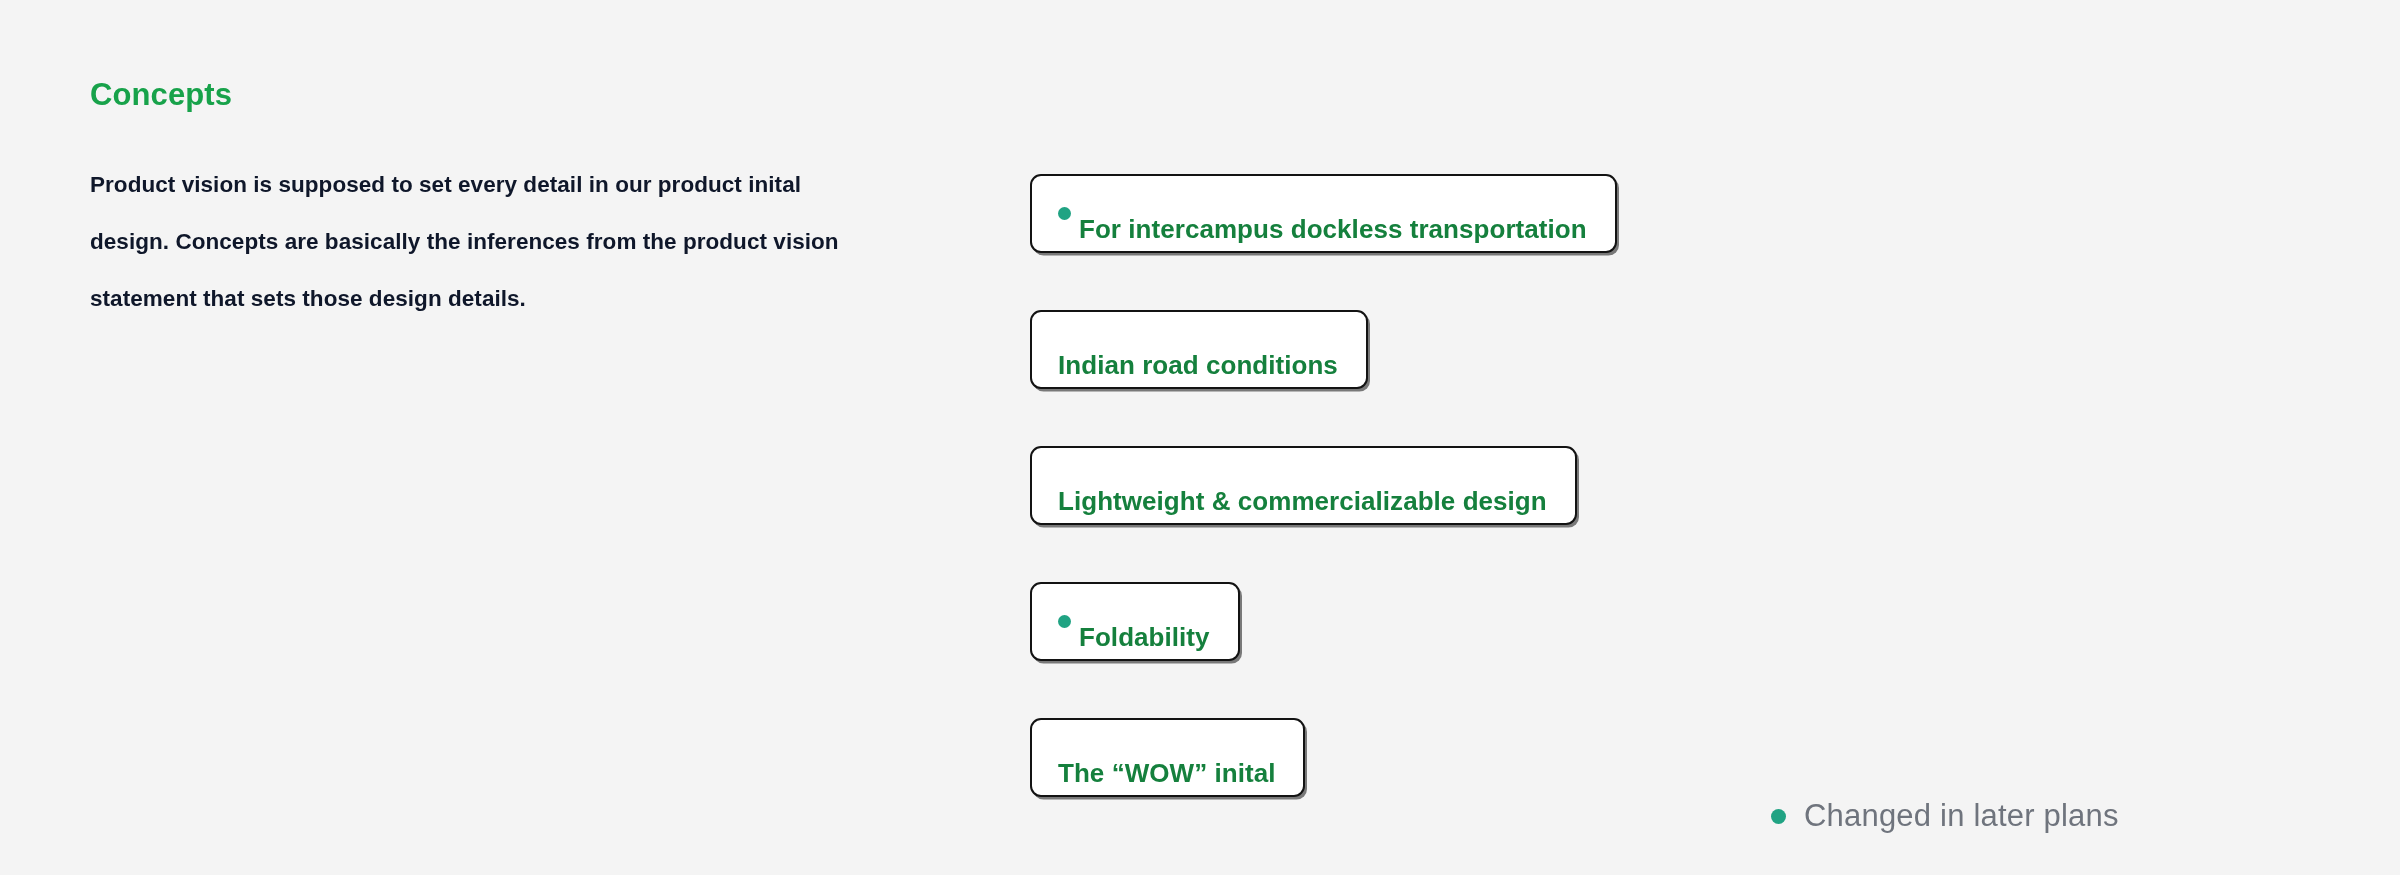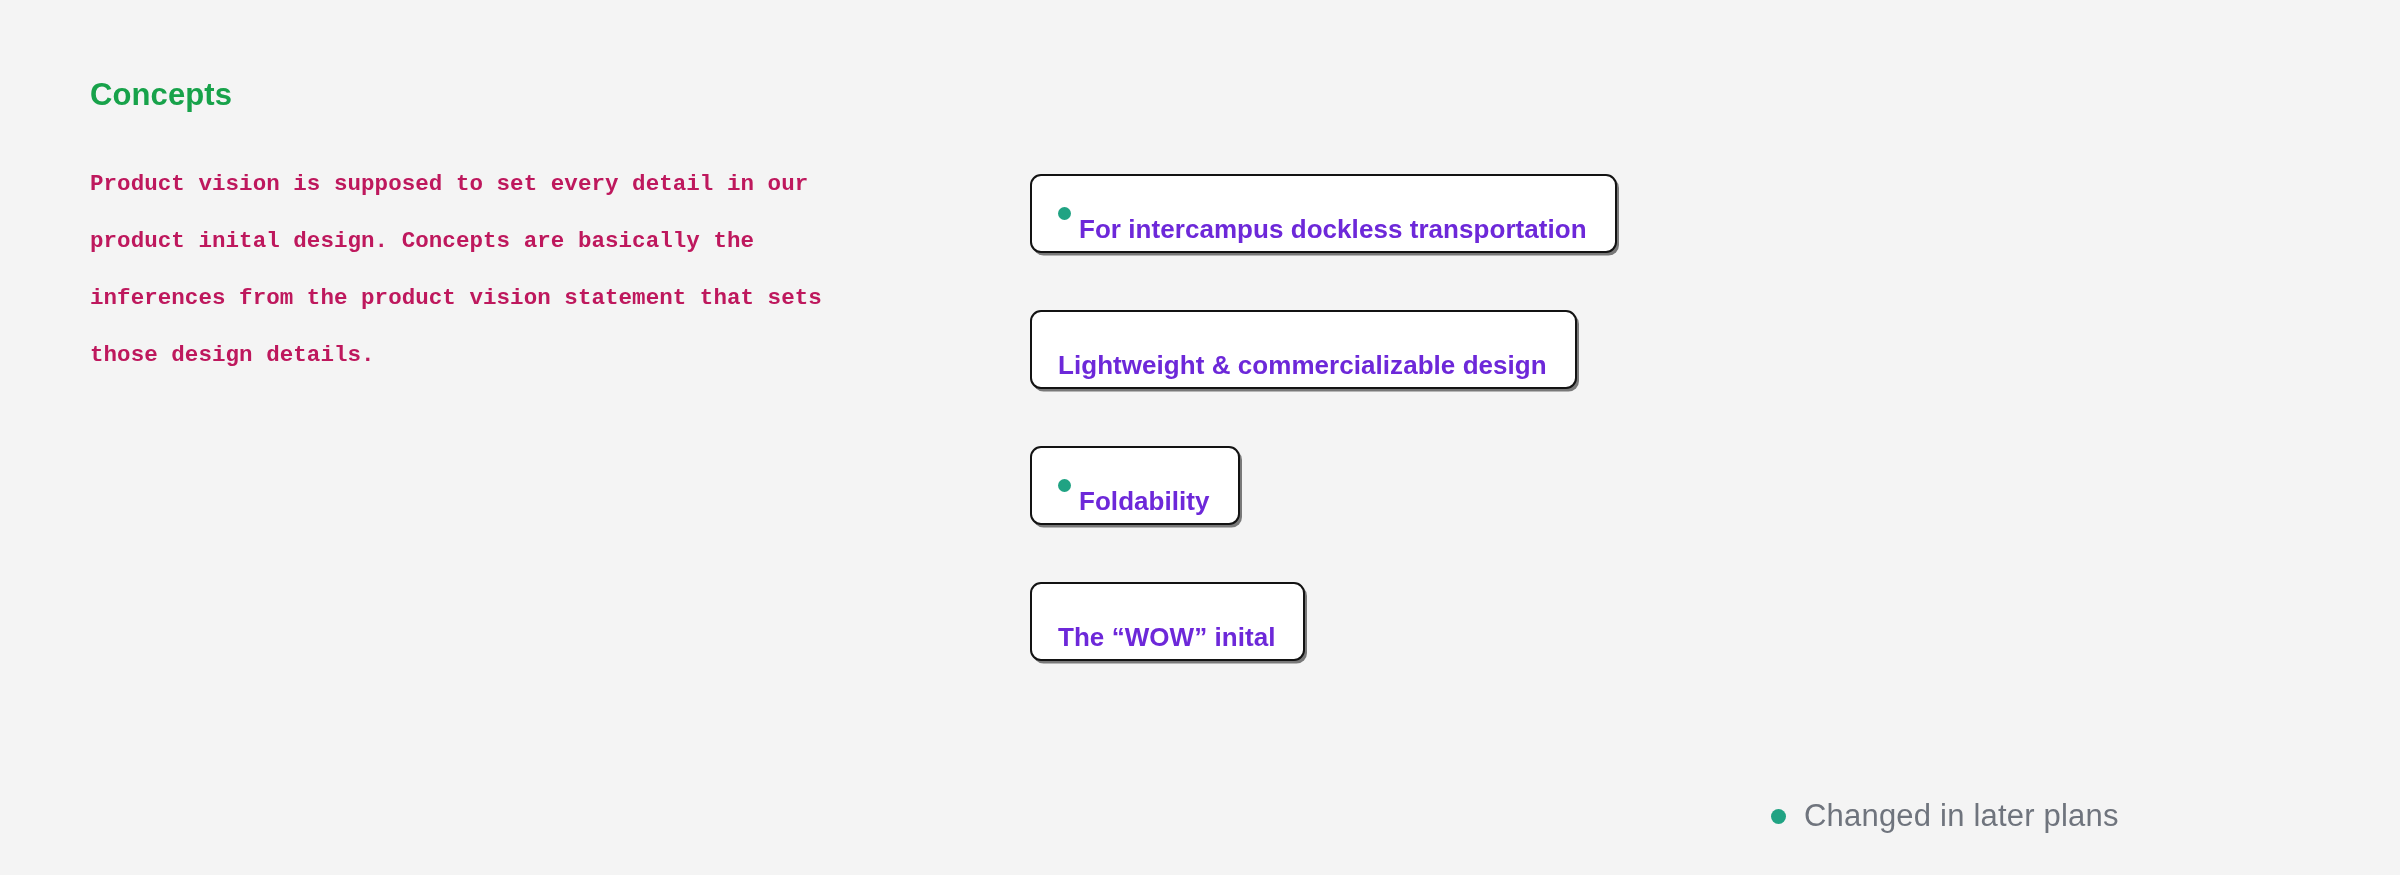--- a/index.html
+++ b/index.html
@@ -35,26 +35,25 @@
     font-weight: 700;
     color: #17a24a;
     letter-spacing: 0.1px;
     margin: 0 0 44px 0;
     line-height: 1.1;
   }
 
   .body-copy {
     font-size: 22.5px;
     font-weight: 700;
-    color: #be185d;
+    color: #0f172a;
     line-height: 57px;
     margin: 0;
     width: 780px;
     letter-spacing: 0.05px;
-    font-family: Liberation Mono, monospace;
   }
 
   
   .cards {
     position: absolute;
     left: 1030px;
     top: 174px;
     display: flex;
     flex-direction: column;
     align-items: flex-start;
@@ -79,21 +78,21 @@
     width: 13px;
     height: 13px;
     border-radius: 50%;
     background: #20a383;
     margin-right: 8px;
   }
 
   .card-label {
     font-size: 26px;
     font-weight: 700;
-    color: #6d28d9;
+    color: #15803d;
     white-space: nowrap;
     letter-spacing: 0.05px;
     margin-top: 31px;
   }
 
   
   .legend {
     position: absolute;
     left: 1771px;
     top: 798px;
@@ -127,20 +126,24 @@
     <p class="body-copy">Product vision is supposed to set every detail in our product inital design. Concepts are basically the inferences from the product vision statement that sets those design details.</p>
   </div>
 
   <div class="cards">
 
     <div class="card">
       <span class="card-dot"></span>
       <span class="card-label">For intercampus dockless transportation</span>
     </div>
 
+    <div class="card">
+
+      <span class="card-label">Indian road conditions</span>
+    </div>
 
     <div class="card">
 
       <span class="card-label">Lightweight &amp; commercializable design</span>
     </div>
 
     <div class="card">
       <span class="card-dot"></span>
       <span class="card-label">Foldability</span>
     </div>

